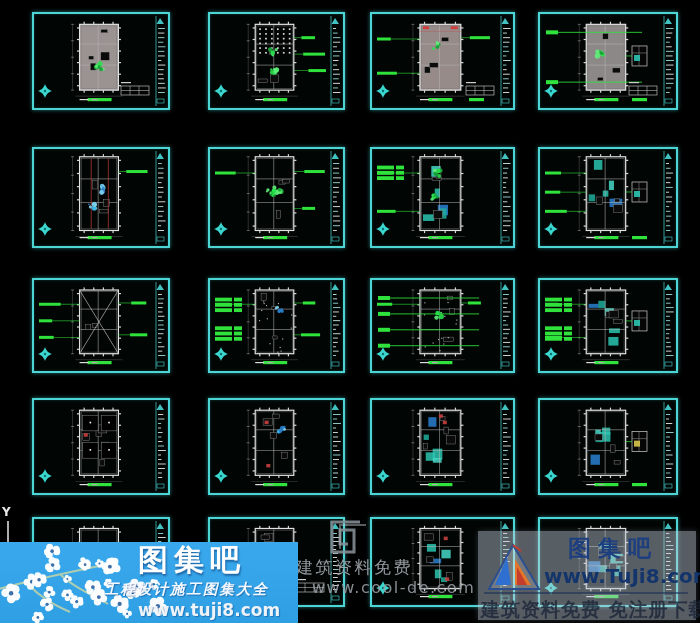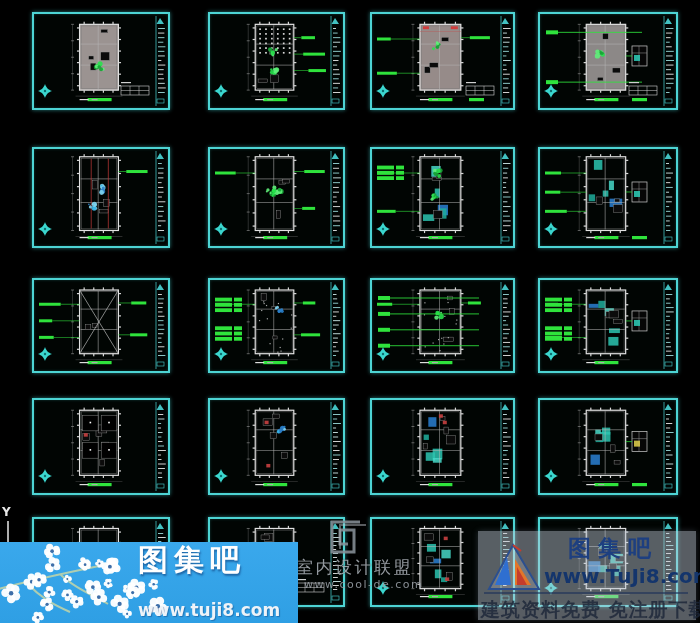--- a/index.html
+++ b/index.html
@@ -13,21 +13,21 @@
            background:linear-gradient(#3aa8ec,#2187d6);overflow:hidden;}
   #wm-left .t1{position:absolute;left:138px;top:-2px;font-size:30px;font-weight:bold;
            letter-spacing:6px;color:#fff;text-shadow:1px 2px 2px rgba(10,50,110,.55);}
   #wm-left .t2{position:absolute;left:104px;top:38px;font-size:14.5px;font-weight:bold;
            font-style:italic;letter-spacing:2px;color:#f4f8ff;text-shadow:1px 1px 1px rgba(10,50,110,.45);}
   #wm-left .t3{position:absolute;left:138px;top:58px;font-size:17px;font-weight:bold;
            color:#eef3f8;text-shadow:1px 1px 1px rgba(10,50,110,.4);}
   #wm-center{position:absolute;left:294px;top:517px;width:184px;height:88px;z-index:4;opacity:.88;}
   #wm-center .t1{position:absolute;left:2px;top:39px;font-size:17px;letter-spacing:2.5px;
            color:#a8aeb5;text-shadow:0 0 2px rgba(0,0,0,.8);}
-  #wm-center .t2{position:absolute;left:10px;top:61px;font-size:11px;letter-spacing:1.5px;color:#9aa0a7;}
+  #wm-center .t2{position:absolute;left:18px;top:61px;font-size:16px;letter-spacing:1.5px;color:#9aa0a7;}
   #wm-right{position:absolute;left:478px;top:531px;width:218px;height:89px;z-index:6;
            background:rgba(196,207,220,.45);box-shadow:0 0 6px rgba(150,170,190,.25);}
   #wm-right .t1{position:absolute;left:90px;top:2px;font-size:23px;font-weight:bold;
            letter-spacing:7px;color:#1d3f80;}
   #wm-right .t2{position:absolute;left:66px;top:33px;font-size:20px;font-weight:bold;color:#14356c;}
   #wm-right .divider{position:absolute;left:6px;top:61px;width:204px;height:2px;
            background:rgba(28,48,88,.6);}
   #wm-right .t3{position:absolute;left:3px;top:66px;font-size:19px;font-weight:bold;
            letter-spacing:1px;color:rgba(28,38,56,.82);white-space:nowrap;}
   #ucs{position:absolute;left:0;top:503px;width:26px;height:50px;z-index:2;}
@@ -1860,29 +1860,30 @@
         <circle cx="88.28321845402314" cy="21.510272049705666" r="2.649061232297681" fill="#ffffff" opacity="0.96"></circle>
         <circle cx="85.10089947795495" cy="22.69654356315732" r="1.3584929396398366" fill="#3e6ea8"></circle>
         <circle cx="136.08330931111917" cy="52.55950610451222" r="3.0678513284828512" fill="#ffffff" opacity="0.96"></circle>
         <circle cx="130.53729804258174" cy="53.92120902701535" r="3.0678513284828512" fill="#ffffff" opacity="0.96"></circle>
         <circle cx="128.99097376145176" cy="52.01658692417062" r="3.0678513284828512" fill="#ffffff" opacity="0.96"></circle>
         <circle cx="130.0875998052506" cy="47.642800505531504" r="3.0678513284828512" fill="#ffffff" opacity="0.96"></circle>
         <circle cx="135.16911213308228" cy="47.58021352424953" r="3.0678513284828512" fill="#ffffff" opacity="0.96"></circle>
         <circle cx="132.66533004771918" cy="50.61347694741562" r="1.5732570915296673" fill="#3e6ea8"></circle>
       </svg>
     <div class="t1">图集吧</div>
+    <div class="t2">工程设计施工图集大全</div>
     <div class="t3">www.tuji8.com</div>
   </div>
 
   <div id="wm-center">
     <svg width="60" height="38" style="position:absolute;left:32px;top:2px;">
       <path d="M34,3 H6 V33 H28 V11 H14 V25 H22" fill="none" stroke="#878f97" stroke-width="3"></path>
       <path d="M40,6 H14 V30" fill="none" stroke="#b9bfc6" stroke-width="2" opacity="0.55"></path>
     </svg>
-    <div class="t1">室内设计联盟</div>
+    <div class="t1">建筑资料免费</div>
     <div class="t2">www.cool-de.com</div>
   </div>
 
   <div id="wm-right">
     <svg width="58" height="50" style="position:absolute;left:8px;top:12px;">
       <polygon points="27,2 3,46 53,46" fill="rgba(255,255,255,0.18)" stroke="#2b4f8f" stroke-width="2"></polygon>
       <polygon points="21,14 9,42 25,42" fill="#2f6fd0"></polygon>
       <polygon points="29,16 45,42 29,42" fill="#e2762a"></polygon>
       <polygon points="31,24 41,42 31,42" fill="#c43c2c"></polygon>
       <line x1="27" y1="2" x2="35" y2="8" stroke="#c43c2c" stroke-width="2"></line>

